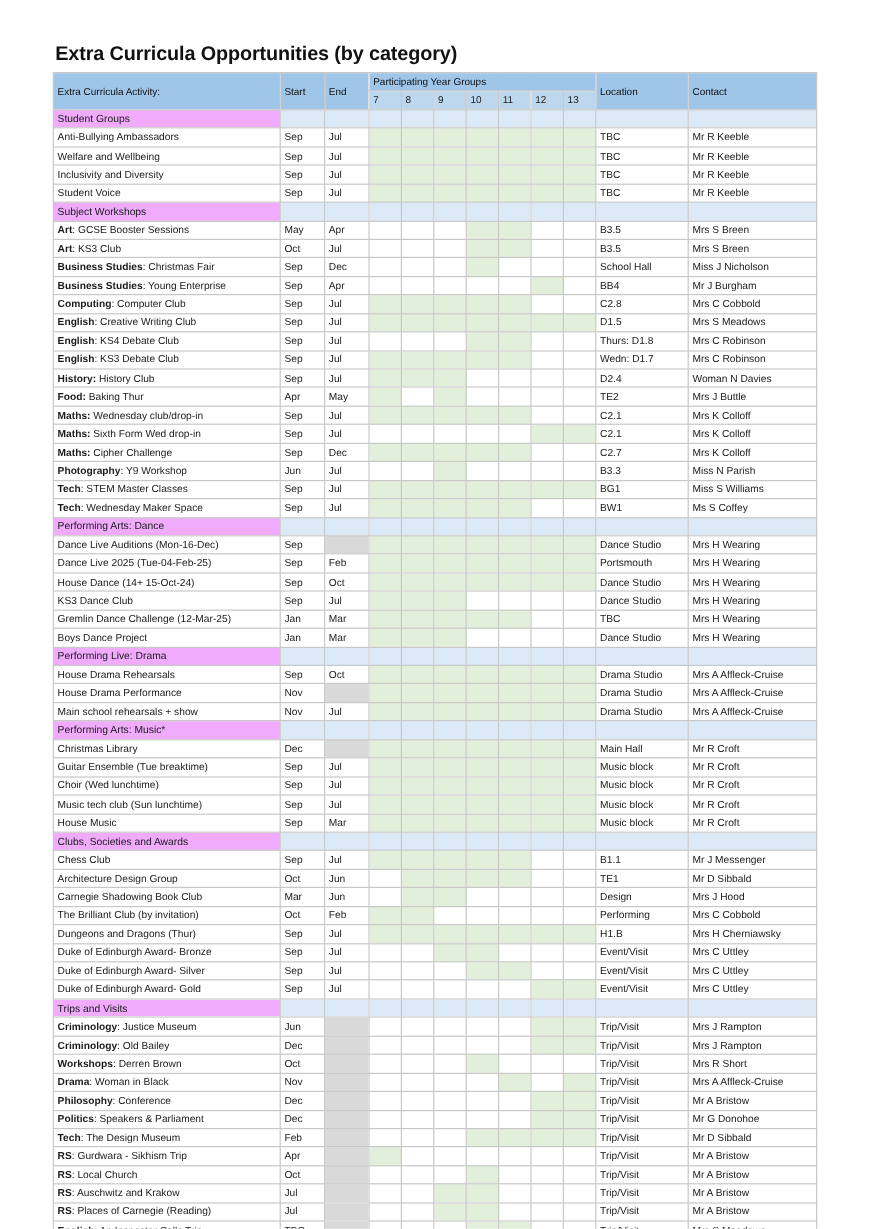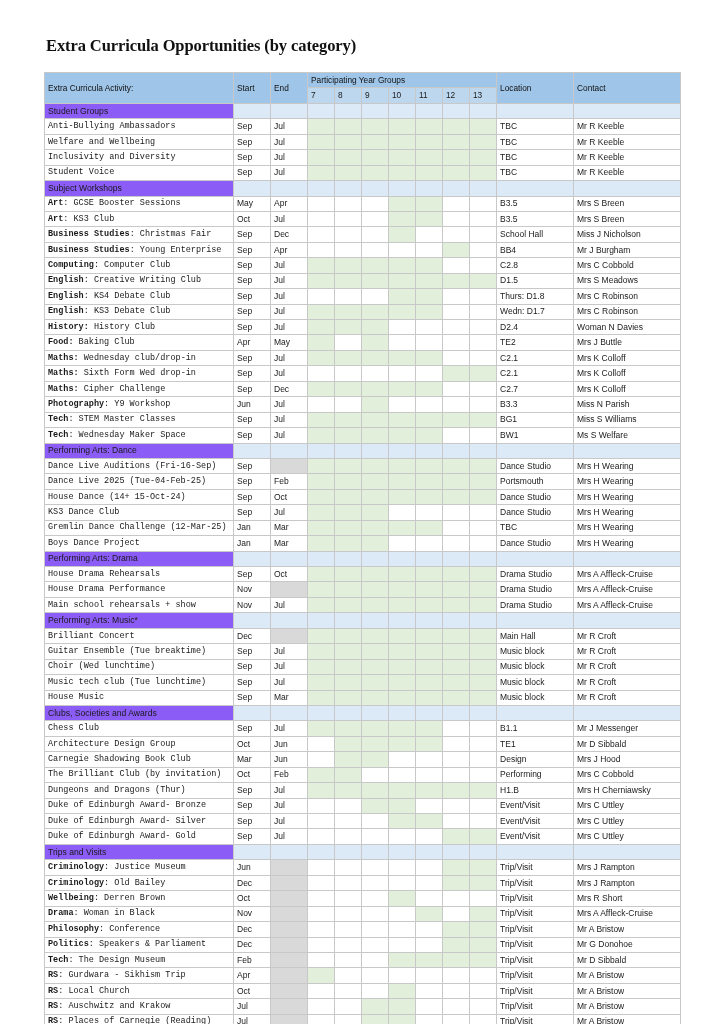--- a/index.html
+++ b/index.html
@@ -6,21 +6,21 @@
   body{
     width:724px;height:1024px;
     background:#ffffff;
     font-family:"Liberation Sans", sans-serif;
     color:#1a1a1a;
     overflow:hidden;
   }
   .page{padding:36px 44px 0 44px;box-sizing:border-box;}
   .doc-title{
     font-size:16.5px;font-weight:bold;letter-spacing:-0.1px;
-    margin:0 0 16px 2px;color:#111;font-family:Liberation Serif, serif;
+    margin:0 0 5px 2px;color:#111;
   }
   table.sched{
     border-collapse:collapse;
     width:636px;
     table-layout:fixed;
     font-size:8.5px;
   }
   table.sched td, table.sched th{
     border:1px solid #c8c8c8;
     padding:0 3px;
@@ -43,33 +43,33 @@
   th.hd-center{text-align:center;}
   th.yr{
     background:#bdd7ee;
     font-weight:bold;
     text-align:center;
     font-size:8.3px;
     border:1px solid #b9b9b9;
   }
   
   td.section{
-    background:#8b5cf6;
+    background:#f0abfc;
     font-weight:bold;
     font-size:8.6px;
     border-top:1px solid #c0c0c0;
     border-bottom:1px solid #c0c0c0;
   }
   td.section-fill{
     background:#dce9f7;
     border-top:1px solid #c0c0c0;
     border-bottom:1px solid #c0c0c0;
   }
   
-  td.act{font-size:8.5px;font-family:Liberation Mono, monospace;}
+  td.act{font-size:8.5px;}
   td.act b{font-weight:bold;}
   td.mon{text-align:left;}
   td.y{padding:0;}
   td.y.on{background:#e2efda;}
   td.grey{background:#d9d9d9;}
   td.loc,td.con{font-size:8.5px;}
   
   col.c-act{width:189px;}
   col.c-start{width:37px;}
   col.c-end{width:37px;}
@@ -323,21 +323,21 @@
           <td class="y on"></td>
           <td class="y on"></td>
           <td class="y"></td>
           <td class="y"></td>
           <td class="y"></td>
           <td class="y"></td>
           <td class="loc">D2.4</td>
           <td class="con">Woman N Davies</td>
         </tr>
         <tr>
-          <td class="act"><b>Food:</b><span> Baking Club</span></td>
+          <td class="act"><b>Food:</b><span> Baking Thur</span></td>
           <td class="mon">Apr</td>
           <td class="mon">May</td>
           <td class="y on"></td>
           <td class="y"></td>
           <td class="y on"></td>
           <td class="y"></td>
           <td class="y"></td>
           <td class="y"></td>
           <td class="y"></td>
           <td class="loc">TE2</td>
@@ -418,38 +418,38 @@
           <td class="mon">Sep</td>
           <td class="mon">Jul</td>
           <td class="y on"></td>
           <td class="y on"></td>
           <td class="y on"></td>
           <td class="y on"></td>
           <td class="y on"></td>
           <td class="y"></td>
           <td class="y"></td>
           <td class="loc">BW1</td>
-          <td class="con">Ms S Welfare</td>
+          <td class="con">Ms S Coffey</td>
         </tr>
         <tr>
           <td class="section">Performing Arts: Dance</td>
           <td class="section-fill"></td>
           <td class="section-fill"></td>
           <td class="section-fill"></td>
           <td class="section-fill"></td>
           <td class="section-fill"></td>
           <td class="section-fill"></td>
           <td class="section-fill"></td>
           <td class="section-fill"></td>
           <td class="section-fill"></td>
           <td class="section-fill"></td>
           <td class="section-fill"></td>
         </tr>
         <tr>
-          <td class="act">Dance Live Auditions (Fri-16-Sep)</td>
+          <td class="act">Dance Live Auditions (Mon-16-Dec)</td>
           <td class="mon">Sep</td>
           <td class="mon grey"></td>
           <td class="y on"></td>
           <td class="y on"></td>
           <td class="y on"></td>
           <td class="y on"></td>
           <td class="y on"></td>
           <td class="y on"></td>
           <td class="y on"></td>
           <td class="loc">Dance Studio</td>
@@ -519,21 +519,21 @@
           <td class="y on"></td>
           <td class="y on"></td>
           <td class="y"></td>
           <td class="y"></td>
           <td class="y"></td>
           <td class="y"></td>
           <td class="loc">Dance Studio</td>
           <td class="con">Mrs H Wearing</td>
         </tr>
         <tr>
-          <td class="section">Performing Arts: Drama</td>
+          <td class="section">Performing Live: Drama</td>
           <td class="section-fill"></td>
           <td class="section-fill"></td>
           <td class="section-fill"></td>
           <td class="section-fill"></td>
           <td class="section-fill"></td>
           <td class="section-fill"></td>
           <td class="section-fill"></td>
           <td class="section-fill"></td>
           <td class="section-fill"></td>
           <td class="section-fill"></td>
@@ -589,21 +589,21 @@
           <td class="section-fill"></td>
           <td class="section-fill"></td>
           <td class="section-fill"></td>
           <td class="section-fill"></td>
           <td class="section-fill"></td>
           <td class="section-fill"></td>
           <td class="section-fill"></td>
           <td class="section-fill"></td>
         </tr>
         <tr>
-          <td class="act">Brilliant Concert</td>
+          <td class="act">Christmas Library</td>
           <td class="mon">Dec</td>
           <td class="mon grey"></td>
           <td class="y on"></td>
           <td class="y on"></td>
           <td class="y on"></td>
           <td class="y on"></td>
           <td class="y on"></td>
           <td class="y on"></td>
           <td class="y on"></td>
           <td class="loc">Main Hall</td>
@@ -631,21 +631,21 @@
           <td class="y on"></td>
           <td class="y on"></td>
           <td class="y on"></td>
           <td class="y on"></td>
           <td class="y on"></td>
           <td class="y on"></td>
           <td class="loc">Music block</td>
           <td class="con">Mr R Croft</td>
         </tr>
         <tr>
-          <td class="act">Music tech club (Tue lunchtime)</td>
+          <td class="act">Music tech club (Sun lunchtime)</td>
           <td class="mon">Sep</td>
           <td class="mon">Jul</td>
           <td class="y on"></td>
           <td class="y on"></td>
           <td class="y on"></td>
           <td class="y on"></td>
           <td class="y on"></td>
           <td class="y on"></td>
           <td class="y on"></td>
           <td class="loc">Music block</td>
@@ -827,21 +827,21 @@
           <td class="y"></td>
           <td class="y"></td>
           <td class="y"></td>
           <td class="y"></td>
           <td class="y on"></td>
           <td class="y on"></td>
           <td class="loc">Trip/Visit</td>
           <td class="con">Mrs J Rampton</td>
         </tr>
         <tr>
-          <td class="act"><b>Wellbeing</b><span>: Derren Brown</span></td>
+          <td class="act"><b>Workshops</b><span>: Derren Brown</span></td>
           <td class="mon">Oct</td>
           <td class="mon grey"></td>
           <td class="y"></td>
           <td class="y"></td>
           <td class="y"></td>
           <td class="y on"></td>
           <td class="y"></td>
           <td class="y"></td>
           <td class="y"></td>
           <td class="loc">Trip/Visit</td>

